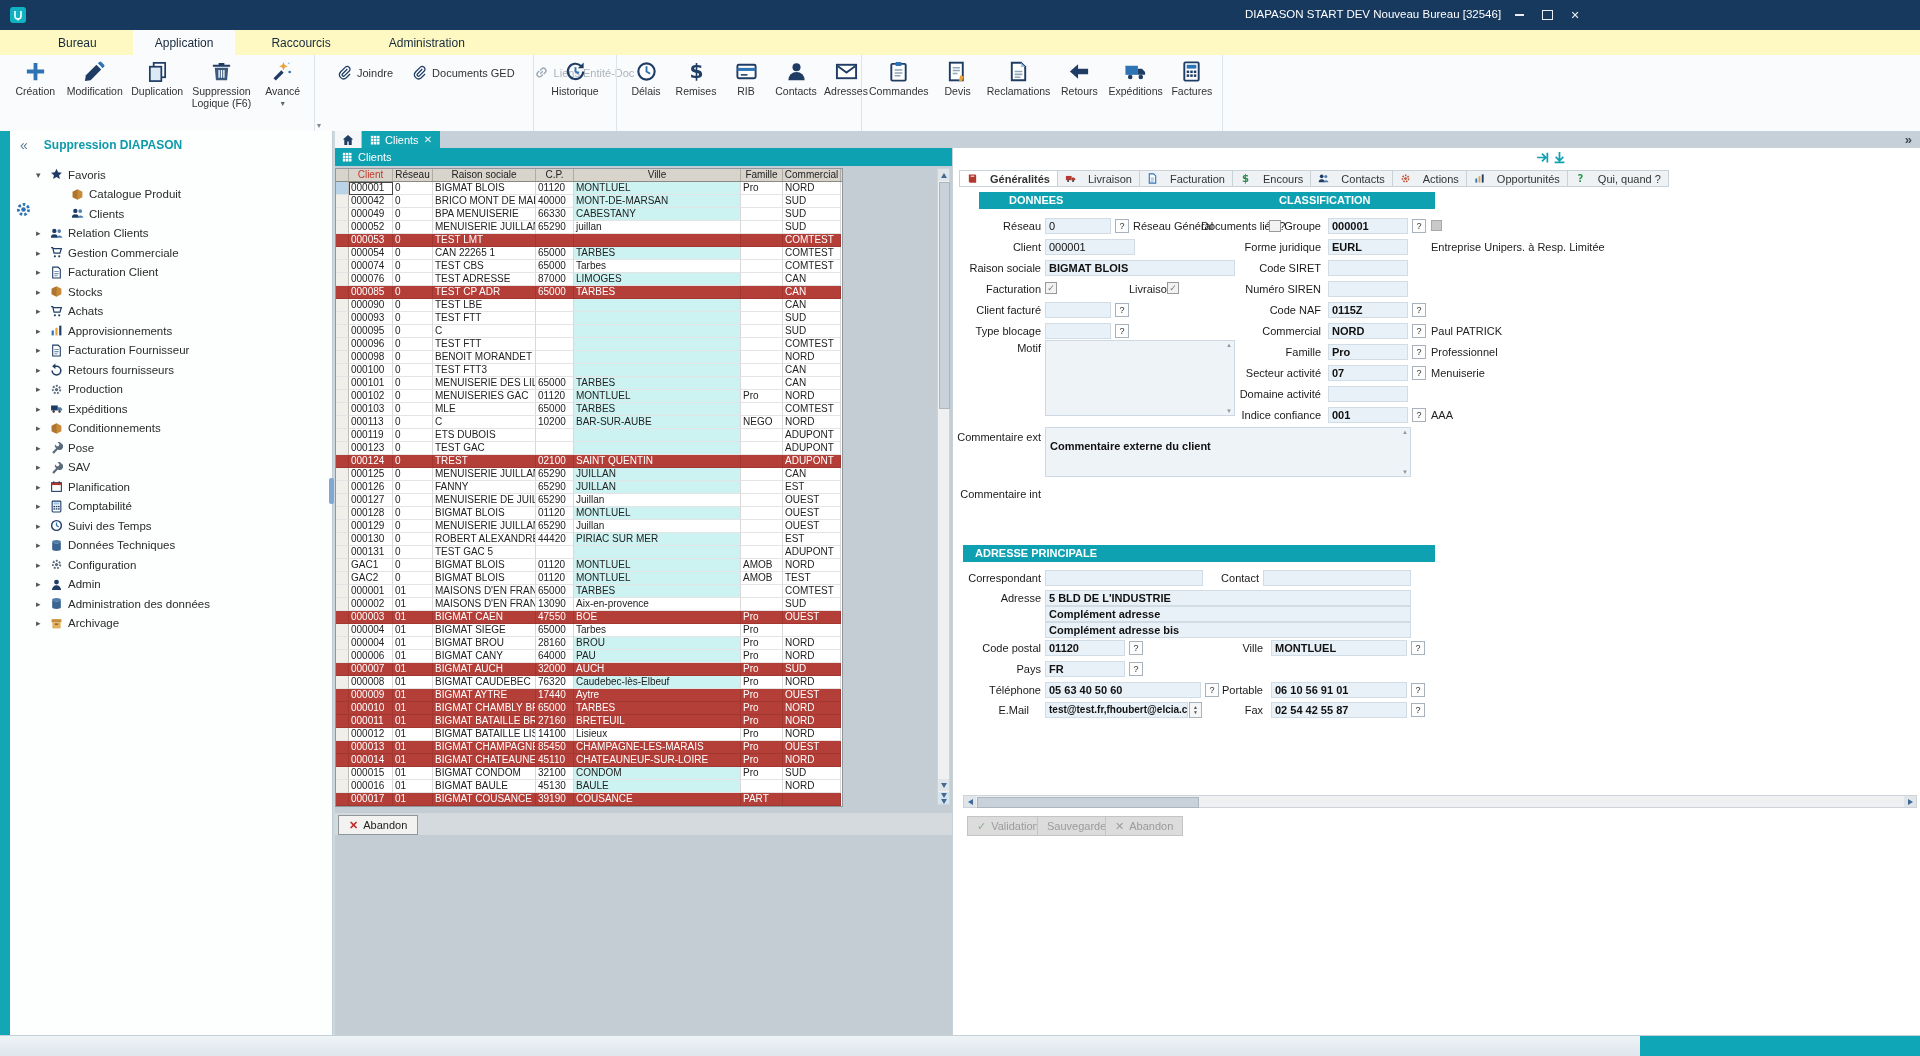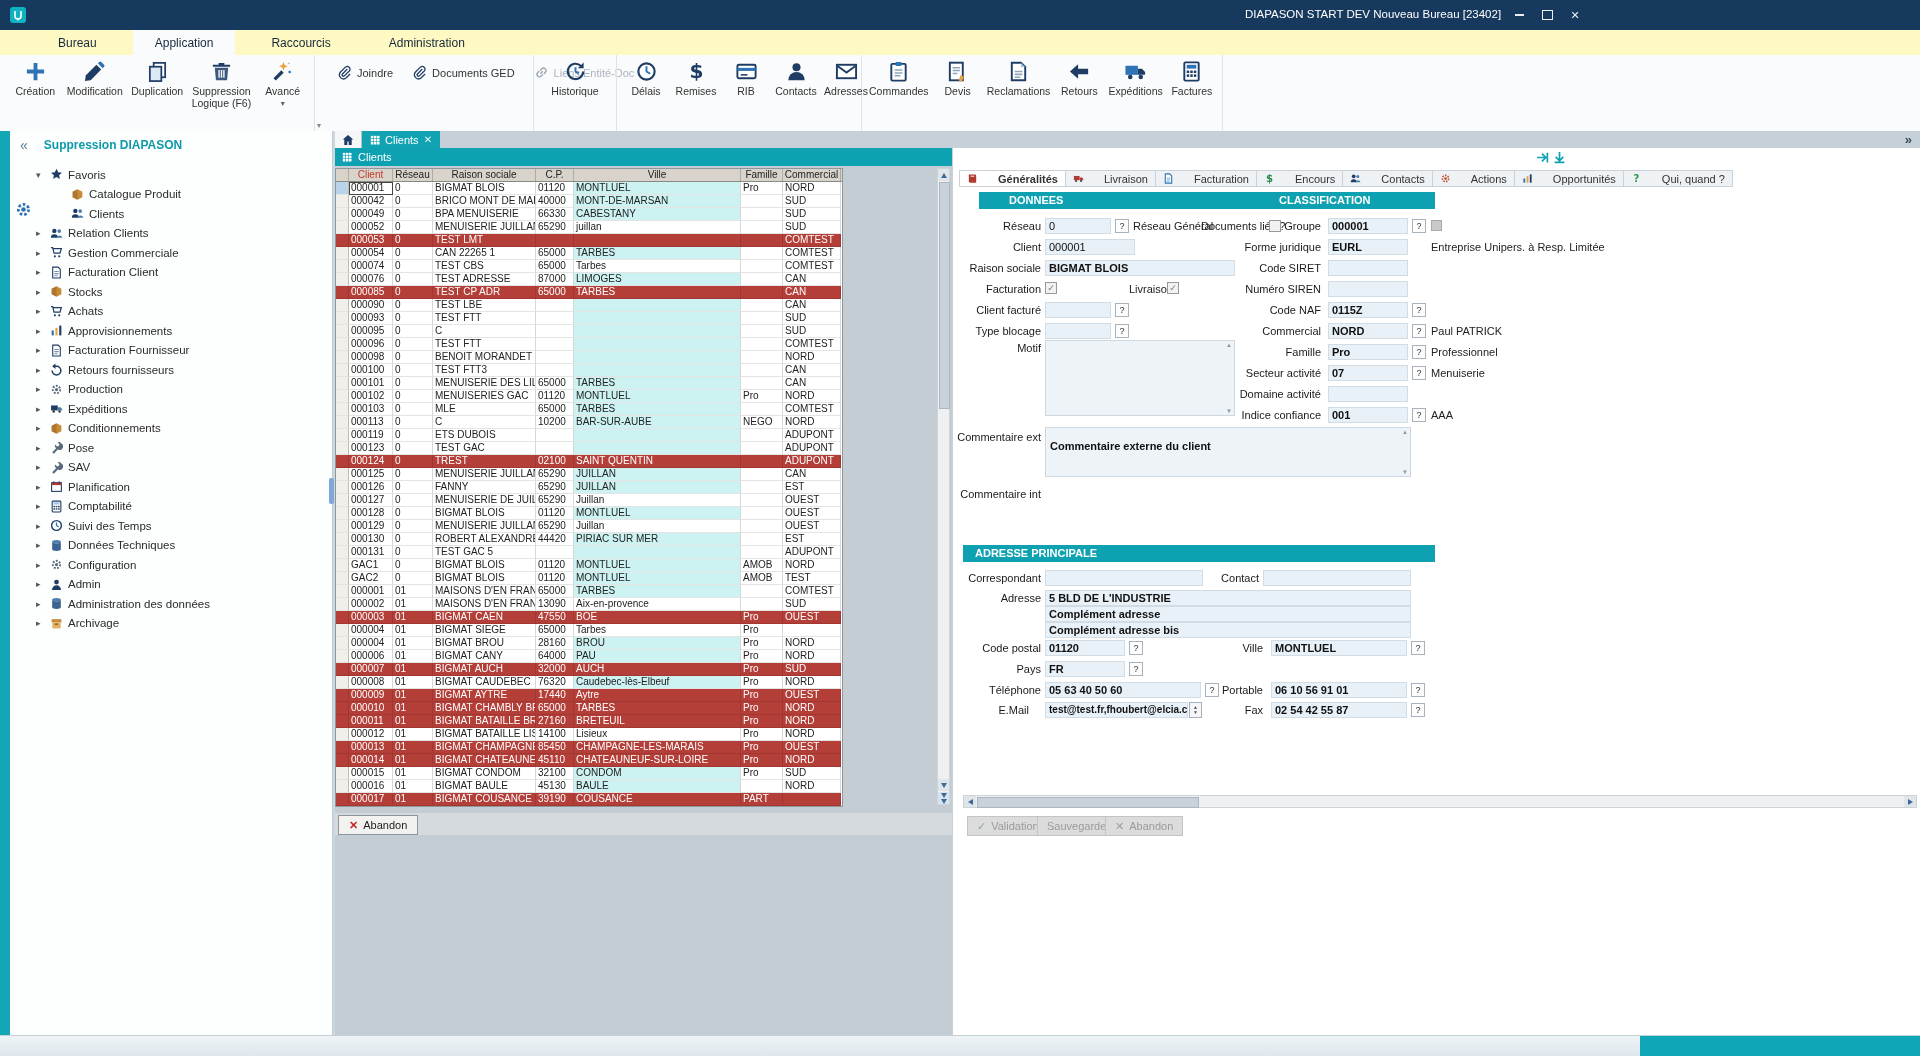--- a/index.html
+++ b/index.html
@@ -89,21 +89,21 @@
   .vjump{bottom:0;background:#d7e4ef !important;flex-direction:column;gap:1px}
   .tfoot-strip{position:absolute;left:0;top:665px;right:0;height:22px;background:#d5dade}
   .abandon-btn{position:absolute;left:3px;top:667px;height:18px;display:inline-flex;align-items:center;gap:5px;
                padding:0 10px;background:#f2f2f0;border:1px solid #8f979e;font-size:11px;color:#222}
   .red-x{color:#c62828;font-weight:bold}
 
   
   .rpanel{position:absolute;left:952px;top:148px;right:0;height:887px;background:#fff;border-left:1px solid #c8d1d7}
   .rp-topico{position:absolute;top:3px;width:13px;height:13px}
   .rp-tabs{position:absolute;left:6px;top:22px;height:17px;display:flex;font-size:11px}
-  .rtab{display:flex;align-items:center;gap:20px;padding:0 7px;background:#eef2f5;border:1px solid #c9d2d9;border-right:none;color:#333;white-space:nowrap}
+  .rtab{display:flex;align-items:center;gap:12px;padding:0 7px;background:#eef2f5;border:1px solid #c9d2d9;border-right:none;color:#333;white-space:nowrap}
   .rtab:last-child{border-right:1px solid #c9d2d9}
   .rtab.active{background:#fff;font-weight:bold}
   .rtab .icon{width:11px;height:11px}
   .secbar{position:absolute;height:17px;background:#0da1b2;color:#fff;font-size:11px;font-weight:bold;line-height:17px}
   .lbl{position:absolute;text-align:right;font-size:11px;color:#1a1a1a;line-height:16px;white-space:nowrap}
   .inp{position:absolute;height:16px;background:#e9f1f8;border:1px solid #d2dce5;font-size:11px;line-height:14px;
        padding:0 3px;color:#111;overflow:hidden;white-space:nowrap;box-sizing:border-box}
   .inp.b{font-weight:bold}
   .hbtn{position:absolute;width:14px;height:14px;background:#fdfdfd;border:1px solid #a8b2bc;font-size:9px;
         text-align:center;line-height:12px;color:#333;box-sizing:border-box}
@@ -136,21 +136,21 @@
 </head>
 <body>
 
 <div class="titlebar" data-name="titlebar">
   <span class="icon logo" data-name="app-logo-icon">
       <svg viewBox="0 0 16 16">
         <rect width="16" height="16" rx="3" fill="#10b2c2"></rect>
         <path fill="none" stroke="#fff" stroke-width="1.6" d="M5 4v5a3 3 0 0 0 6 0V4M8 12v1.5"></path>
       </svg>
     </span>
-  <span class="win-title" data-name="window-title">DIAPASON START DEV Nouveau Bureau [23402]</span>
+  <span class="win-title" data-name="window-title">DIAPASON START DEV Nouveau Bureau [32546]</span>
   <div class="win-controls" data-name="window-controls">
     <span class="wc wc-min" data-name="minimize-button">
         <i></i>
       </span>
     <span class="wc wc-max" data-name="maximize-button">
         <i></i>
       </span>
     <span class="wc" data-name="close-button">✕</span>
   </div>
 </div>

